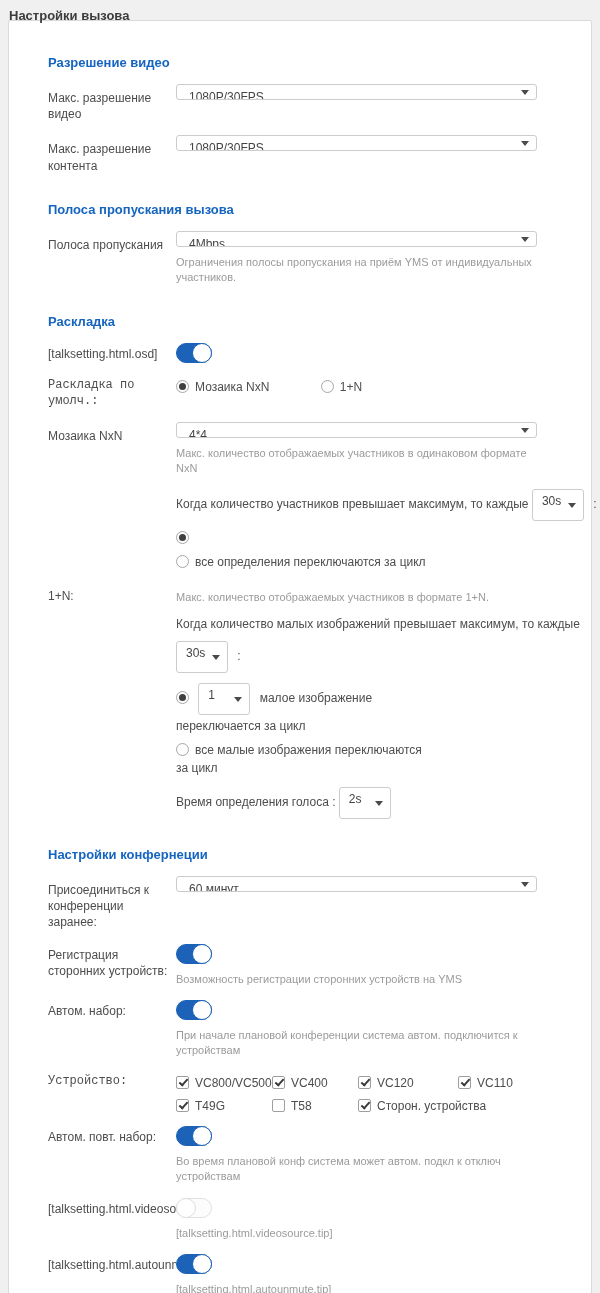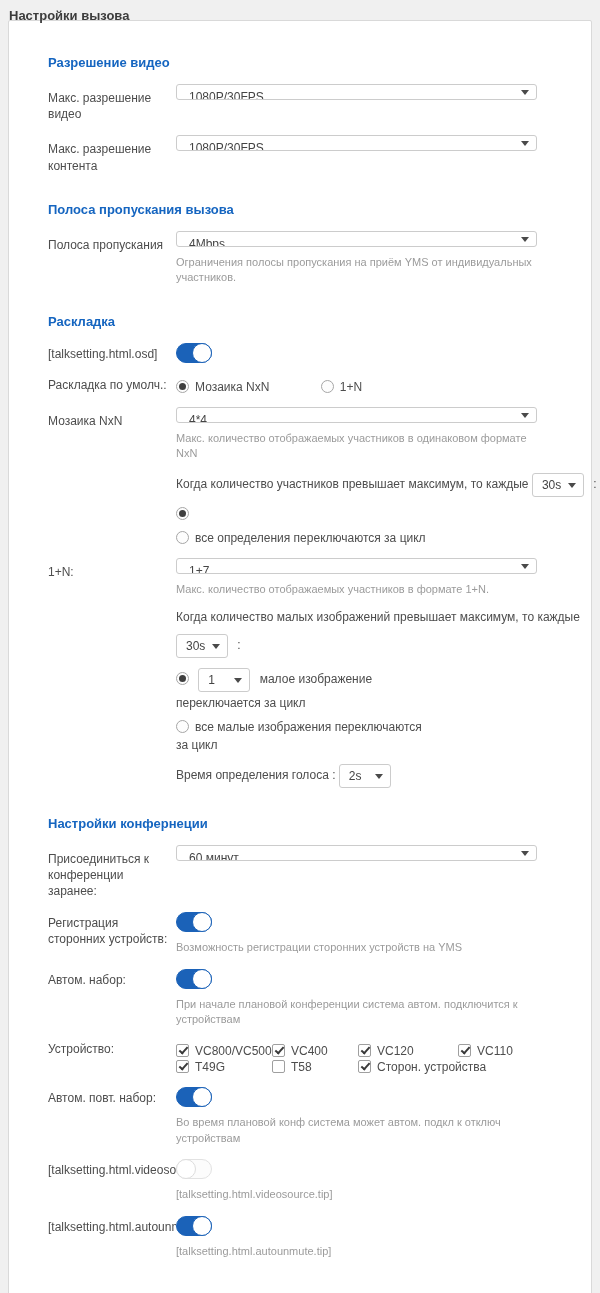--- a/index.html
+++ b/index.html
@@ -29,37 +29,37 @@
   .section-header.first { margin-top: 14px; }
 
   .row { display: flex; margin-bottom: 13px; }
   .row-label {
     flex: 0 0 128px; width: 128px;
     padding-top: 6px; line-height: 1.35; color: #4d4d4d;
     padding-right: 6px;
   }
   .row-label.clip { white-space: nowrap; overflow: hidden; padding-right: 0; }
   .row.toggle-row .row-label { padding-top: 3px; }
-  .row.plain-row .row-label { padding-top: 1px; }
+  .row.plain-row .row-label { padding-top: 1px; font-family: Liberation Mono, monospace; }
   .row-body { flex: 1 1 auto; min-width: 0; }
 
   .select {
     position: relative; height: 16px; line-height: 24px;
     border: 1px solid #ccc; border-radius: 3px; background: #fff;
     padding: 0 20px 0 12px; color: #444; cursor: pointer;
     white-space: nowrap; overflow: hidden;
   }
   .select .arrow {
     position: absolute; right: 7px; top: 50%; margin-top: -2px;
     width: 0; height: 0;
     border-left: 4px solid transparent; border-right: 4px solid transparent;
     border-top: 5px solid #4a4a4a;
   }
   .select.small {
-    display: inline-block; width: 52px; height: 24px; line-height: 22px;
+    display: inline-block; width: 52px; height: 32px; line-height: 22px;
     padding: 0 16px 0 9px; vertical-align: middle; overflow: visible;
   }
 
   .hint { color: #9b9b9b; font-size: 11px; margin-top: 8px; line-height: 1.4; }
 
   .toggle {
     display: inline-block; position: relative;
     width: 36px; height: 20px; border-radius: 10px;
     background: #fcfcfc; border: 1px solid #e2e2e2;
     cursor: pointer; vertical-align: middle;
@@ -97,21 +97,21 @@
   .ctl-line { margin-top: 12px; white-space: nowrap; color: #4d4d4d; }
   .ctl-line.tight { margin-top: 10px; }
   .ctl-line .suffix { margin-left: 6px; }
   .sub-line { margin-top: 4px; color: #4d4d4d; }
 
   .radio-group .group-item { margin-right: 48px; }
   .radio-group { padding-top: 4px; }
 
   .device-grid {
     display: grid; grid-template-columns: 96px 86px 100px auto;
-    row-gap: 2px; padding-top: 4px;
+    row-gap: 9px; padding-top: 4px;
   }
   .device-item { white-space: nowrap; }
 </style>
 </head>
 <body>
 
 <div class="page-header">
   <span class="page-title">Настройки вызова</span>
 </div>
 
@@ -196,24 +196,20 @@
       </div>
       <div class="ctl-line tight">
         <span class="radio"></span><span>все определения переключаются за цикл</span>
       </div>
     </div>
   </div>
 
   <div class="row">
     <div class="row-label">1+N:</div>
     <div class="row-body">
-      <div class="select">
-        <span>1+7</span>
-        <span class="arrow"></span>
-      </div>
       <div class="hint">Макс. количество отображаемых участников в формате 1+N.</div>
 
       <div class="ctl-line">
         <span>Когда количество малых изображений превышает максимум, то каждые</span>
       </div>
       <div class="ctl-line tight">
         <span class="select small">
           <span>30s</span>
           <span class="arrow"></span>
         </span>

